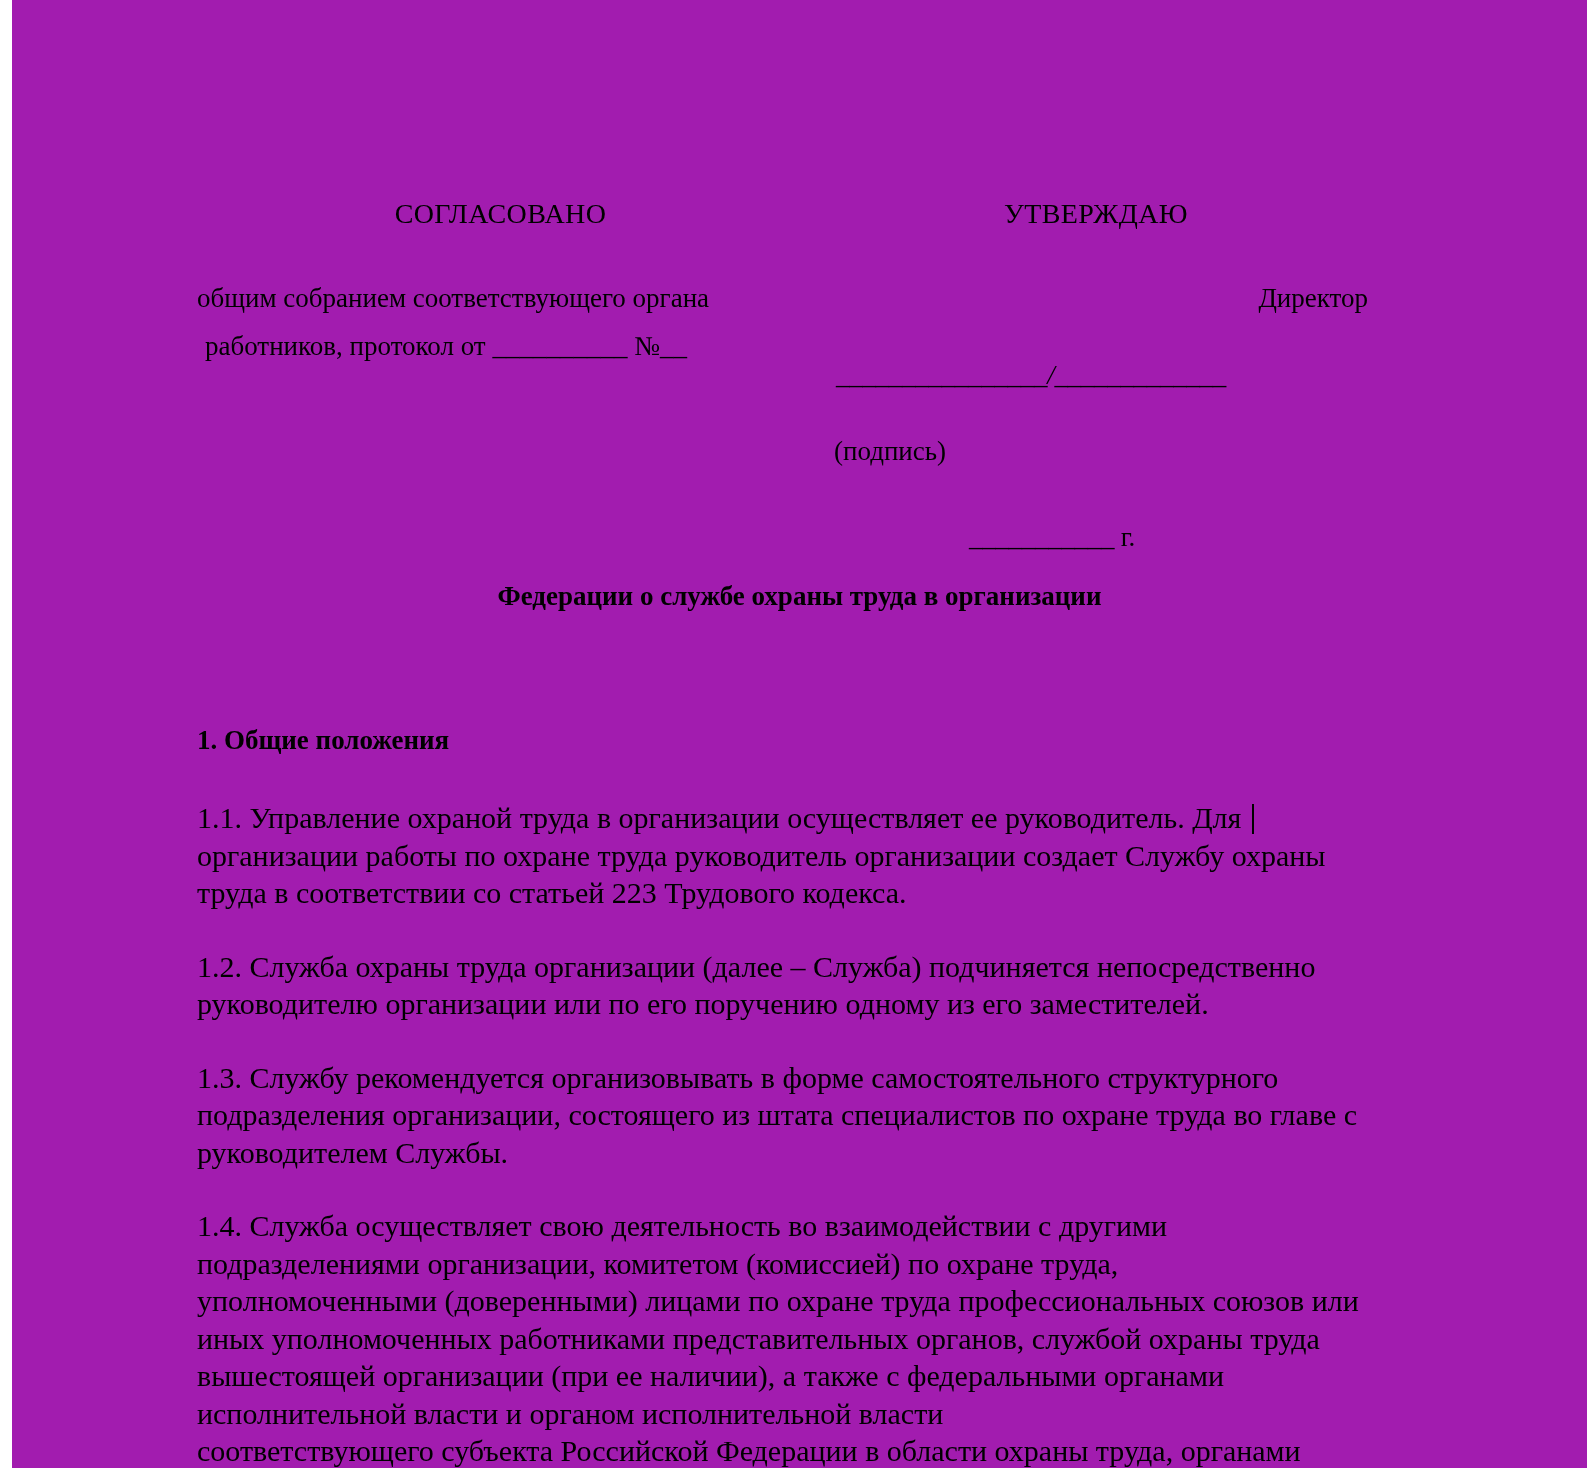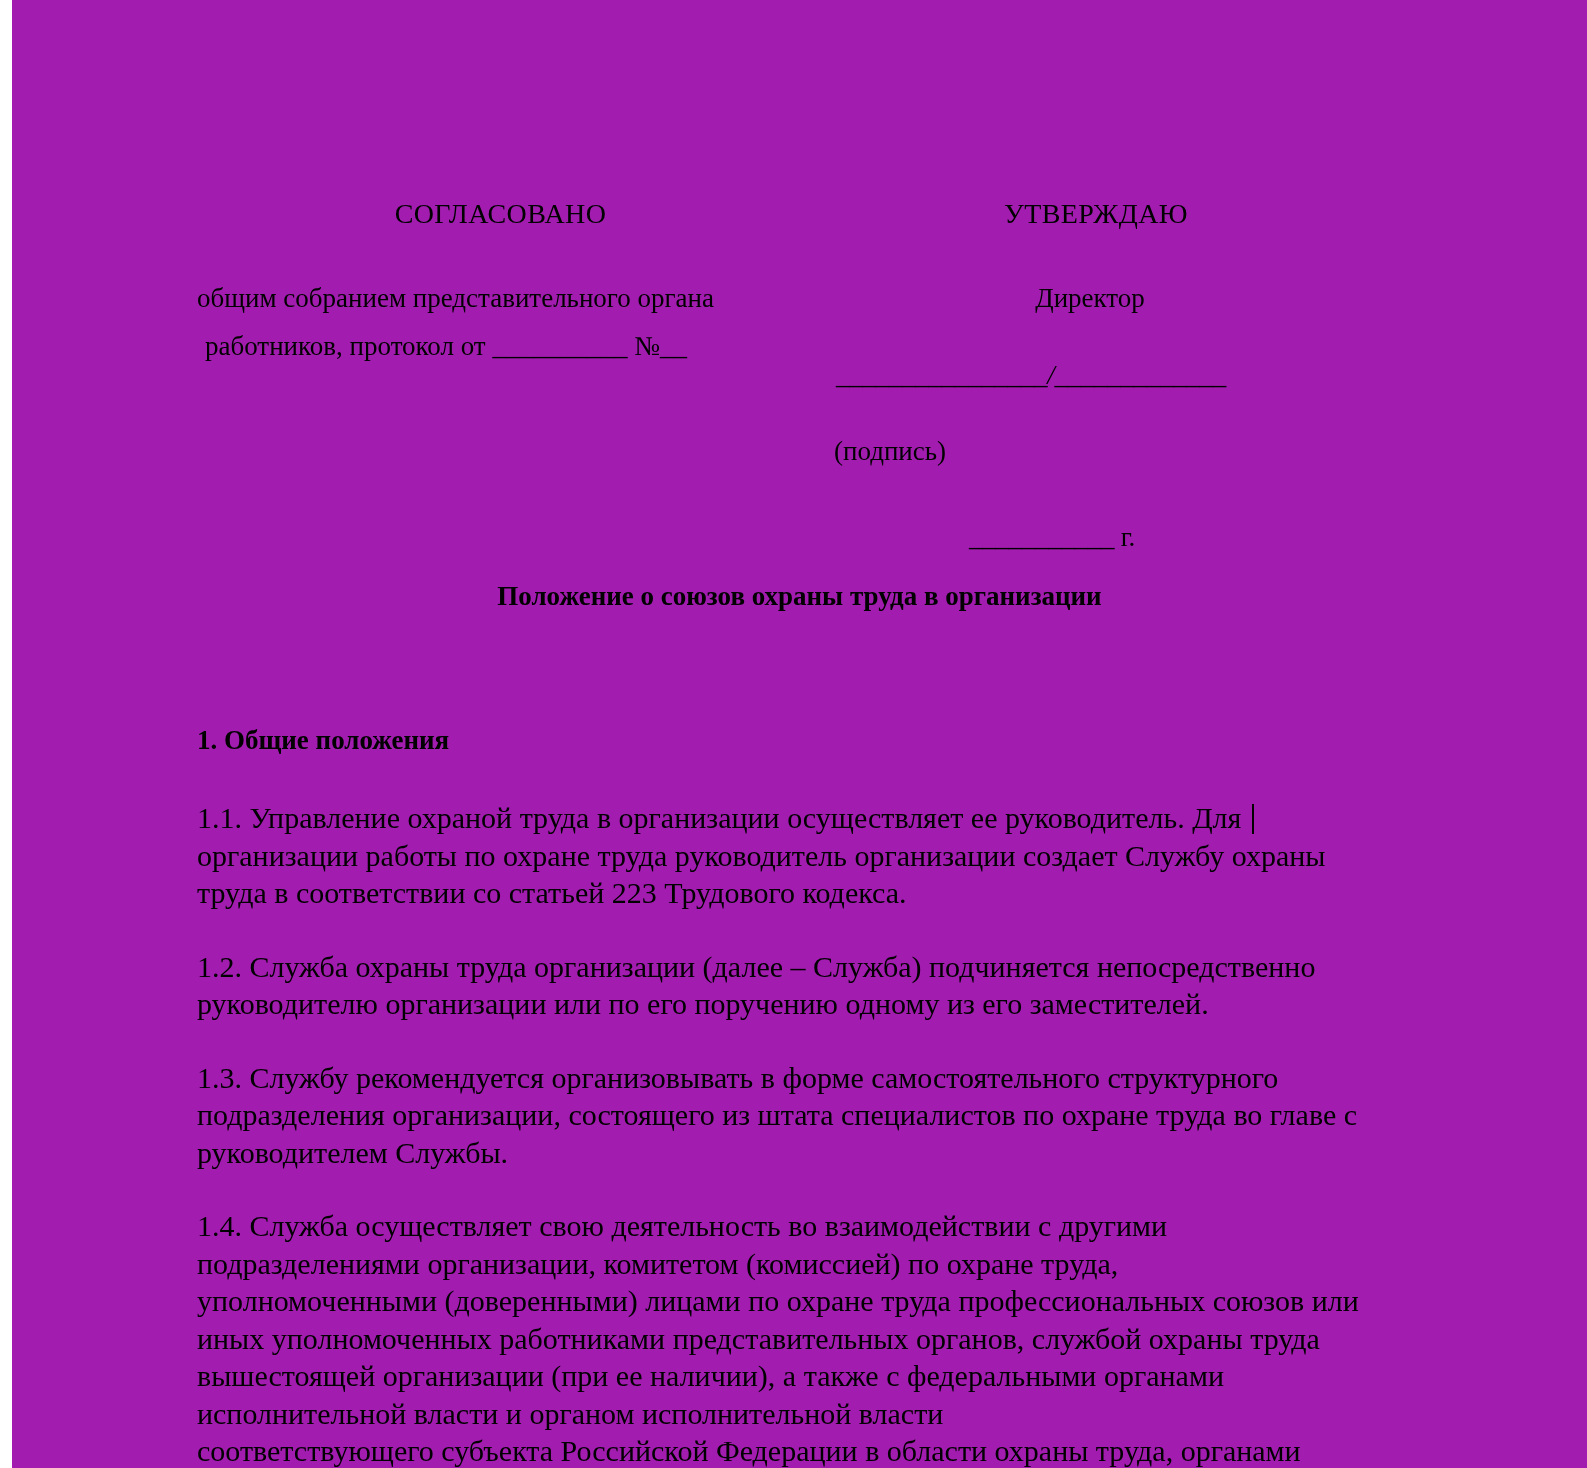--- a/index.html
+++ b/index.html
@@ -68,21 +68,21 @@
   }
   .org-line.second {
     margin-top: 8px;
     padding-left: 8px;
   }
 
   .director-line {
     font-size: 27px;
     line-height: 40px;
     margin-top: 46px;
-    text-align: center;
+    text-align: right;
     padding-right: 34px;
     white-space: nowrap;
   }
 
   .sig-line {
     font-size: 27px;
     line-height: 38px;
     margin-top: 38px;
     padding-left: 24px;
     white-space: nowrap;
@@ -166,34 +166,34 @@
       <div class="col-left">
         <div class="heading-word left-heading">СОГЛАСОВАНО</div>
       </div>
       <div class="col-right">
         <div class="heading-word right-heading">УТВЕРЖДАЮ</div>
       </div>
     </div>
 
     <div class="approval-row">
       <div class="col-left">
-        <div class="org-line">общим собранием представительного органа</div>
+        <div class="org-line">общим собранием соответствующего органа</div>
         <div class="org-line second">работников, протокол от __________   №__</div>
       </div>
       <div class="col-right">
         <div class="director-line">Директор</div>
         <div class="sig-line">________________/_____________</div>
         <div class="signature-caption">(подпись)</div>
         <div class="date-line">___________ г.</div>
       </div>
     </div>
 
   </div>
 
-  <div class="doc-title">Положение о союзов охраны труда в организации</div>
+  <div class="doc-title">Федерации о службе охраны труда в организации</div>
 
   <div class="body-content">
 
     <div class="section-heading">1. Общие положения</div>
 
     <p class="para"><span>1.1. Управление охраной труда в организации осуществляет ее руководитель. Для</span><span class="caret"></span> <span>организации работы по охране труда руководитель организации создает Службу охраны труда в соответствии со статьей 223 Трудового кодекса.</span></p>
 
     <p class="para">1.2. Служба охраны труда организации (далее – Служба) подчиняется непосредственно руководителю организации или по его поручению одному из его заместителей.</p>
 
     <p class="para">1.3. Службу рекомендуется организовывать в форме самостоятельного структурного подразделения организации, состоящего из штата специалистов по охране труда во главе с руководителем Службы.</p>

